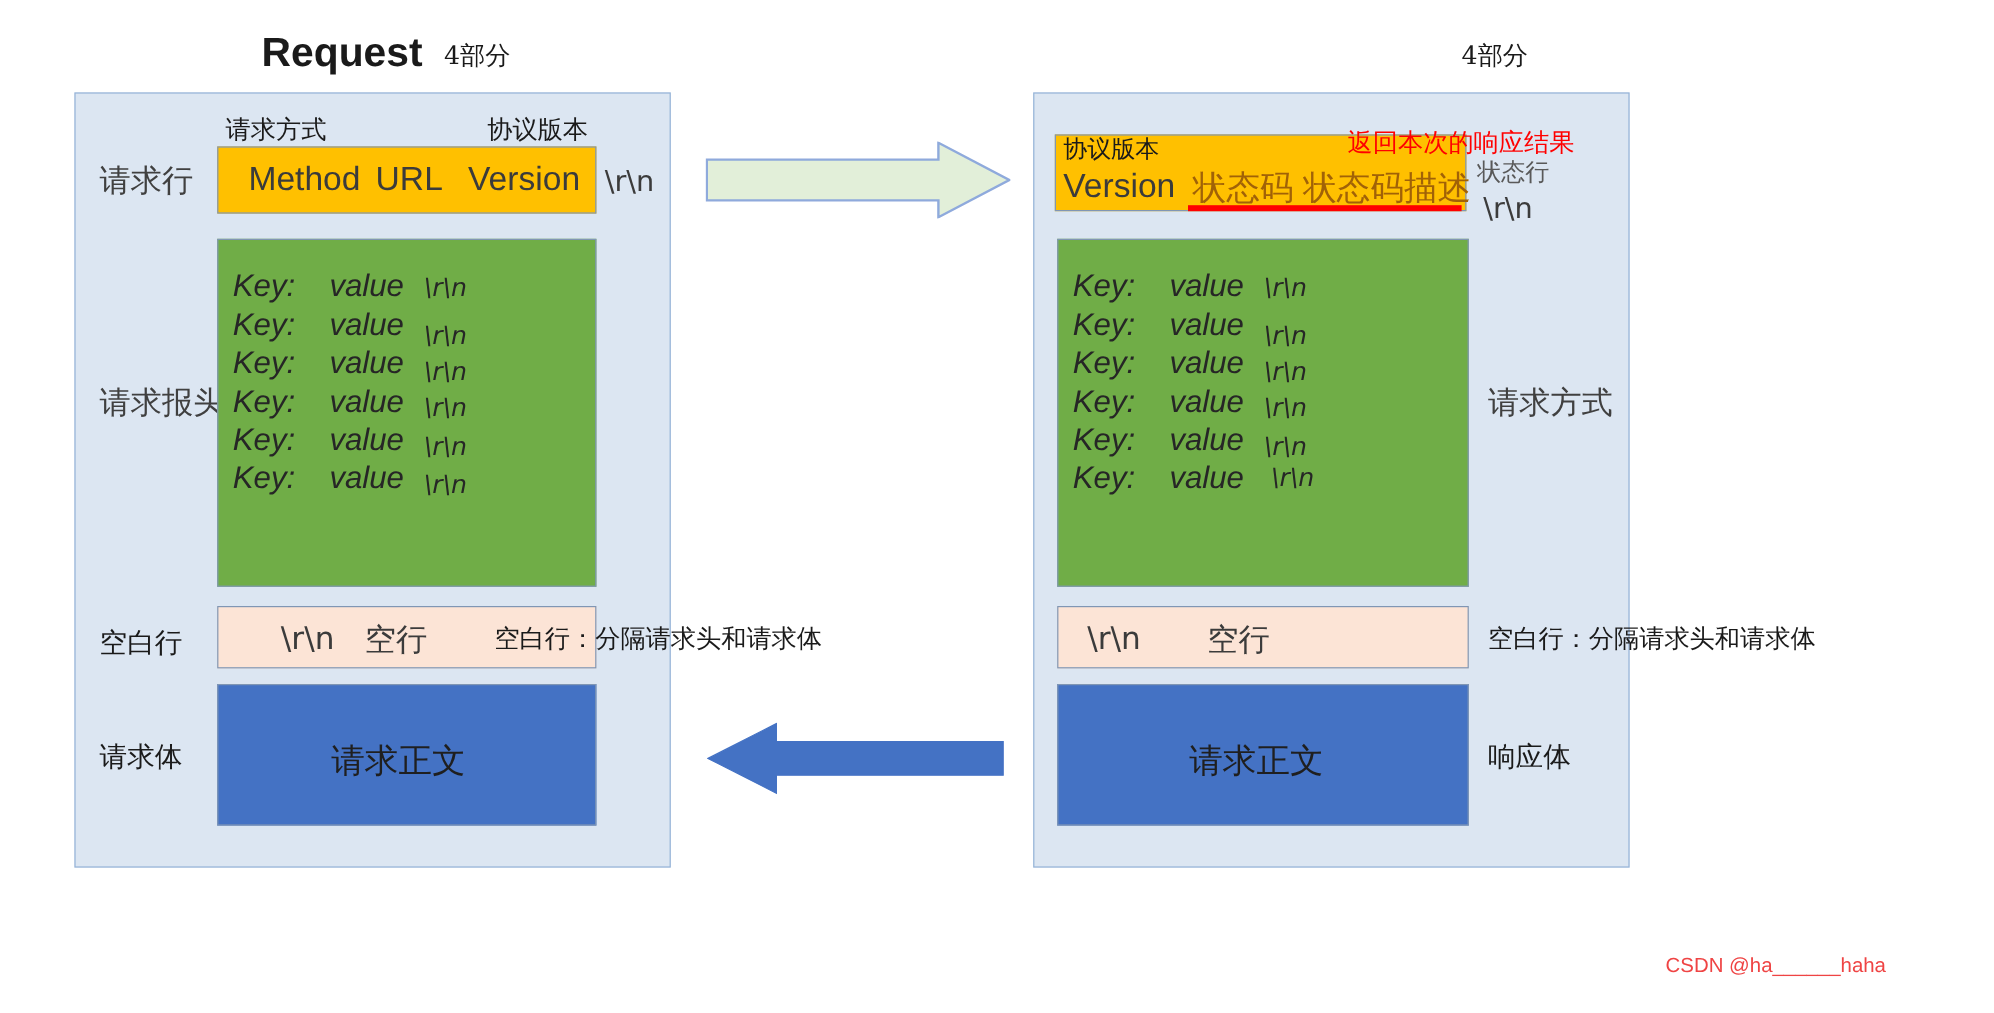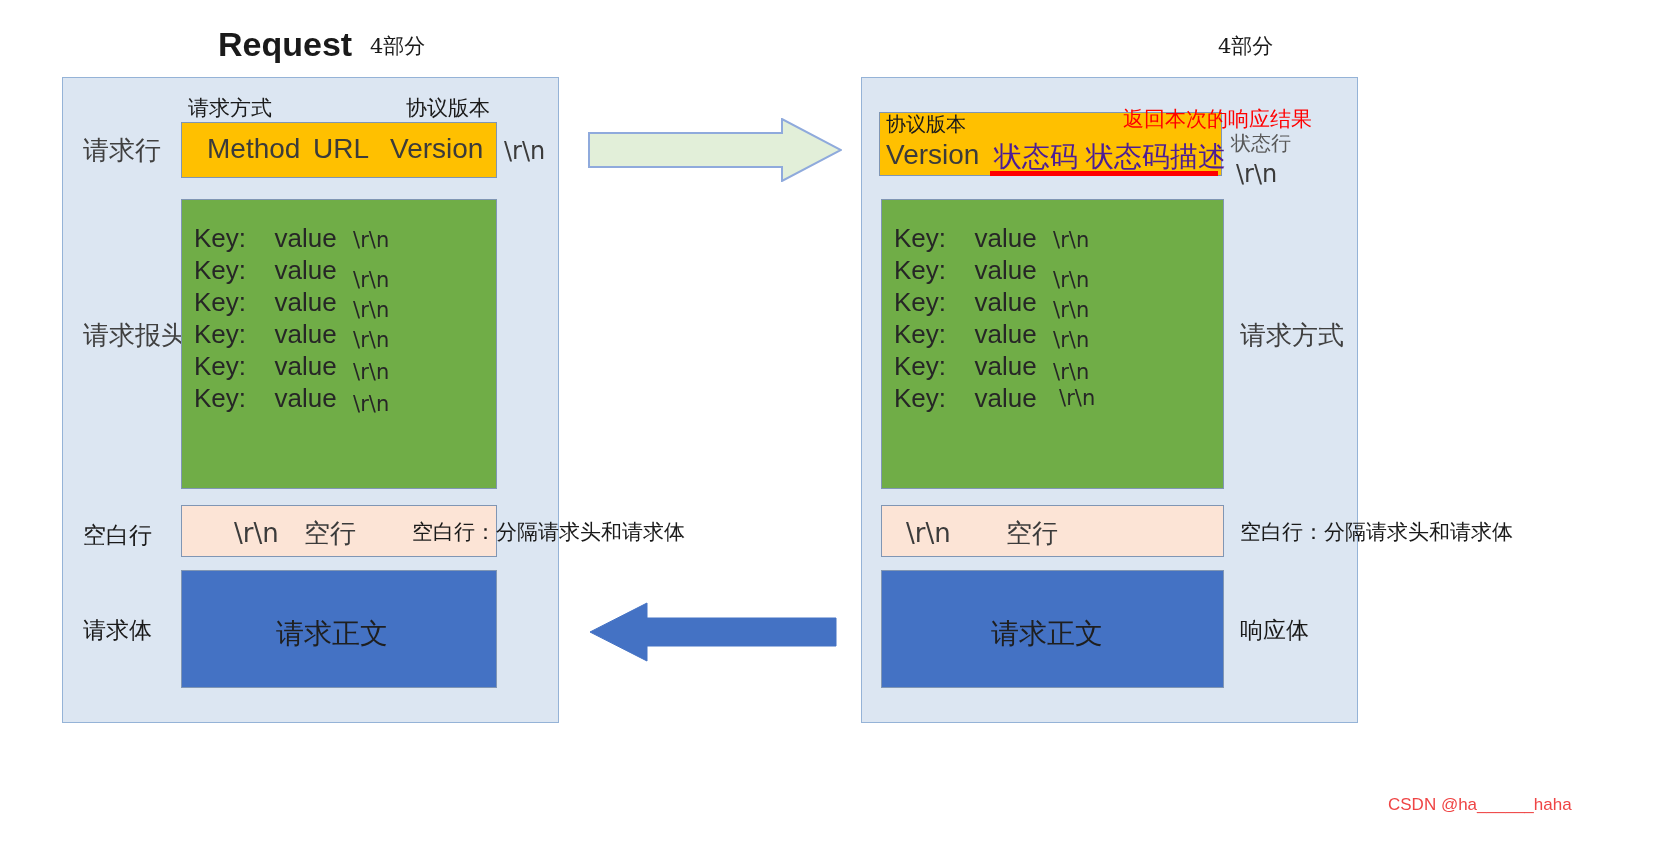--- a/index.html
+++ b/index.html
@@ -25,33 +25,33 @@
   }
 
   
   .panel{
     background:#dce6f2;
     border:1.5px solid #95b3d7;
     box-sizing:border-box;
   }
 
   
-  .block{box-sizing:border-box;border:1.5px solid #8096b4;}
+  .block{box-sizing:border-box;border:1.5px solid #8096b4;font-style:italic;}
   .block-line{background:#ffc000;}
   .block-headers{background:#70ad47;}
   .block-blank{background:#fce4d6;}
   .block-body{background:#4472c4;}
 
   
   .line-text{
     font-size:28px;color:#3b3b3b;white-space:nowrap;
     font-family:"Liberation Sans","DejaVu Sans",sans-serif;
   }
   .line-text-cjk{
-    font-size:28px;color:#4c1d95;white-space:nowrap;
+    font-size:28px;color:#a16207;white-space:nowrap;
     font-family:"DejaVu Sans",sans-serif;
   }
 
   
   .callout{
     font-family:"DejaVu Serif","Liberation Serif",serif;
     font-size:21px;color:#1a1a1a;white-space:nowrap;
   }
   .callout-red{
     font-family:"DejaVu Serif","Liberation Serif",serif;

